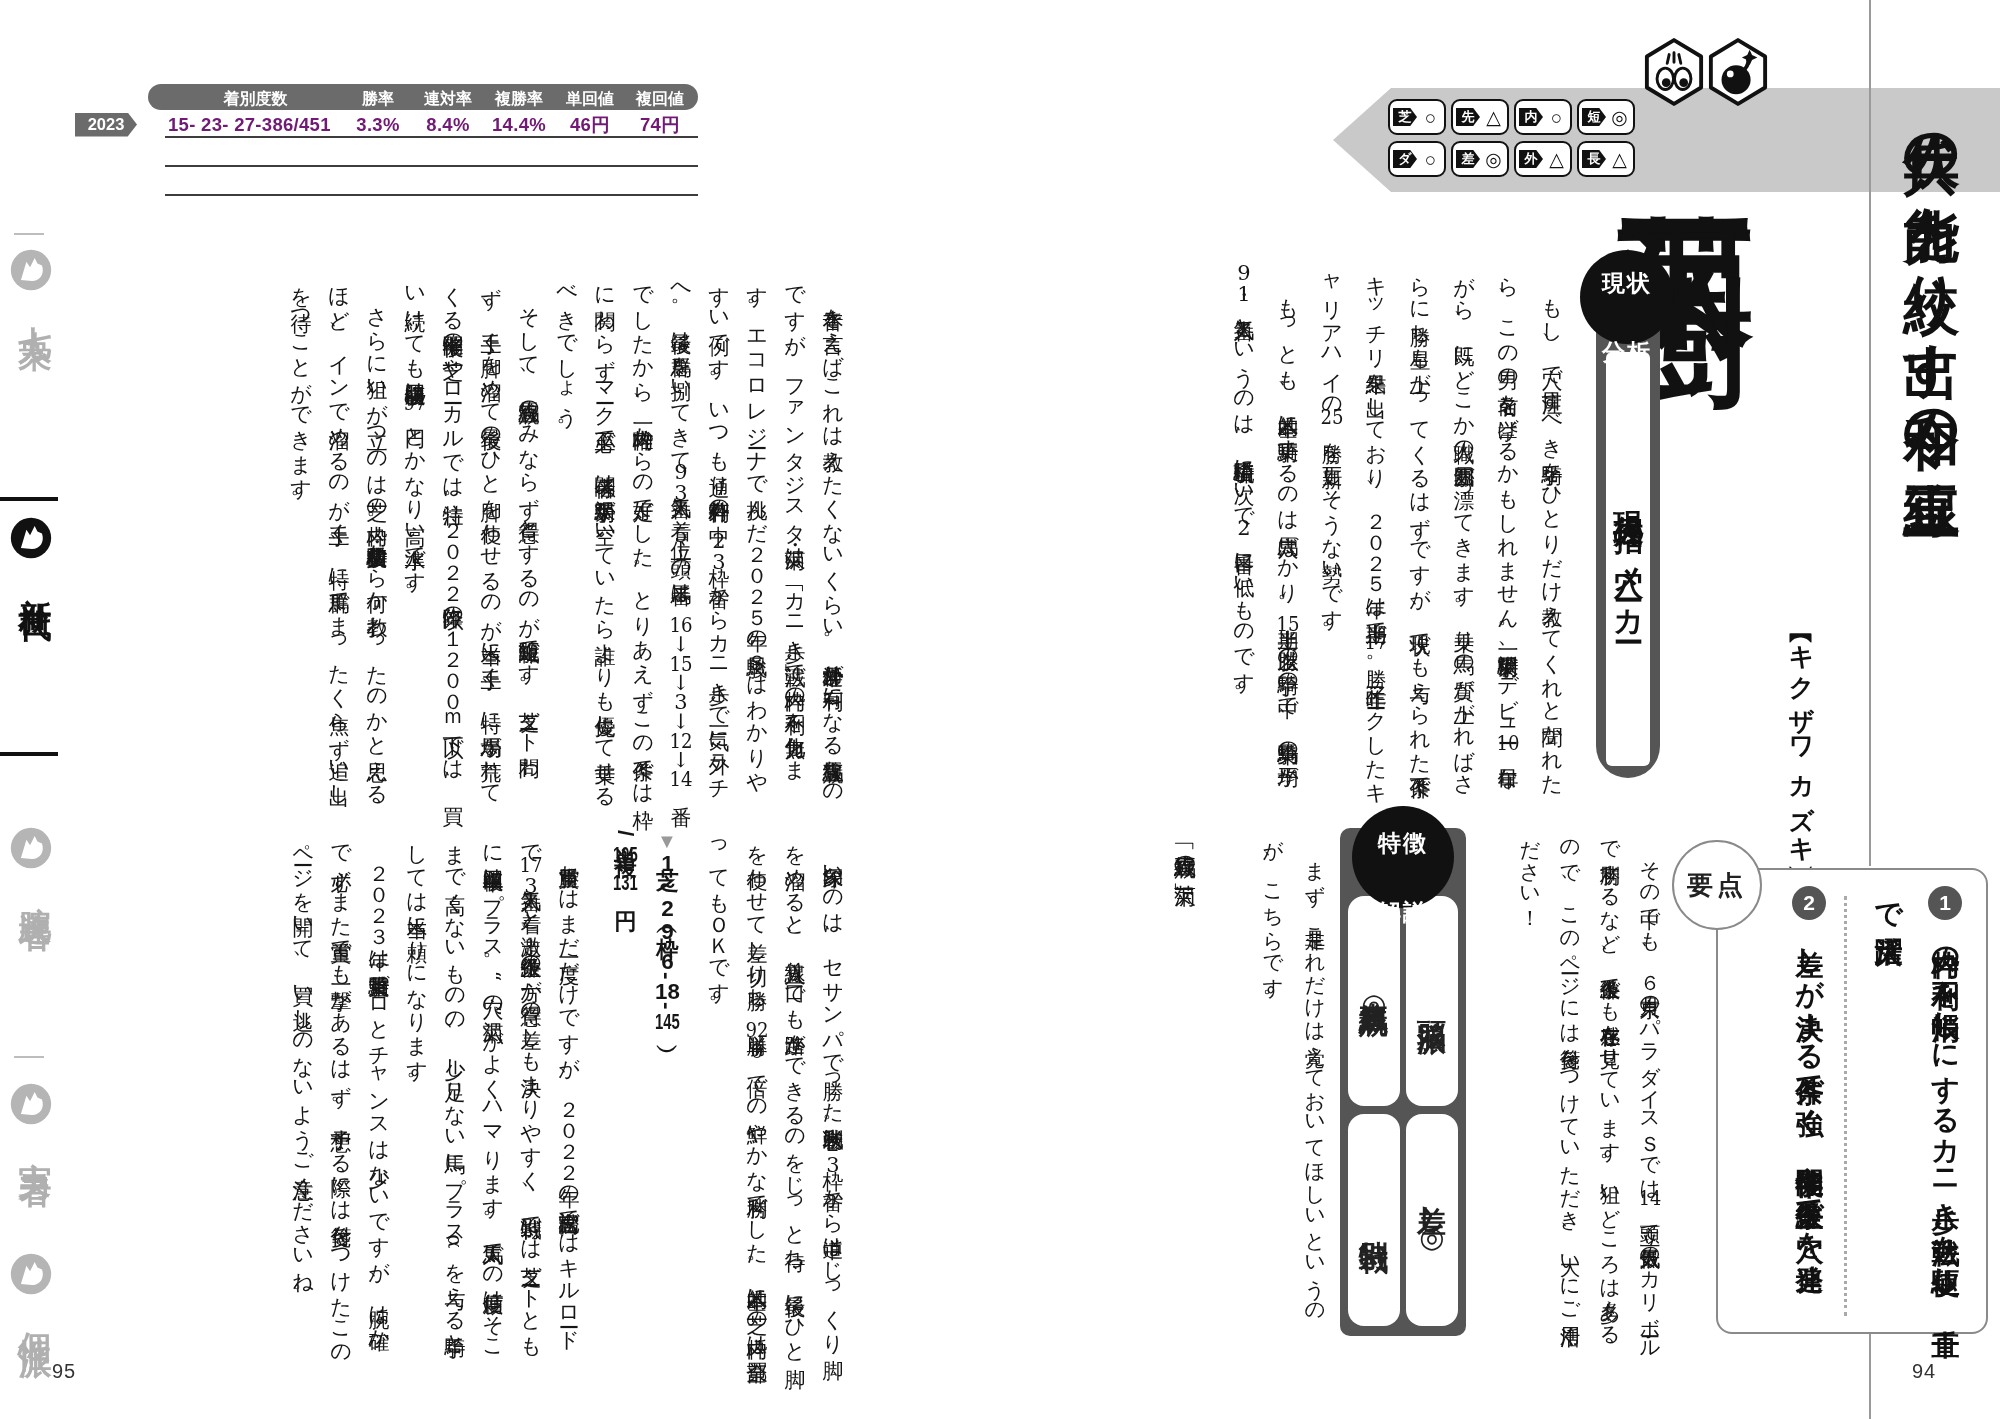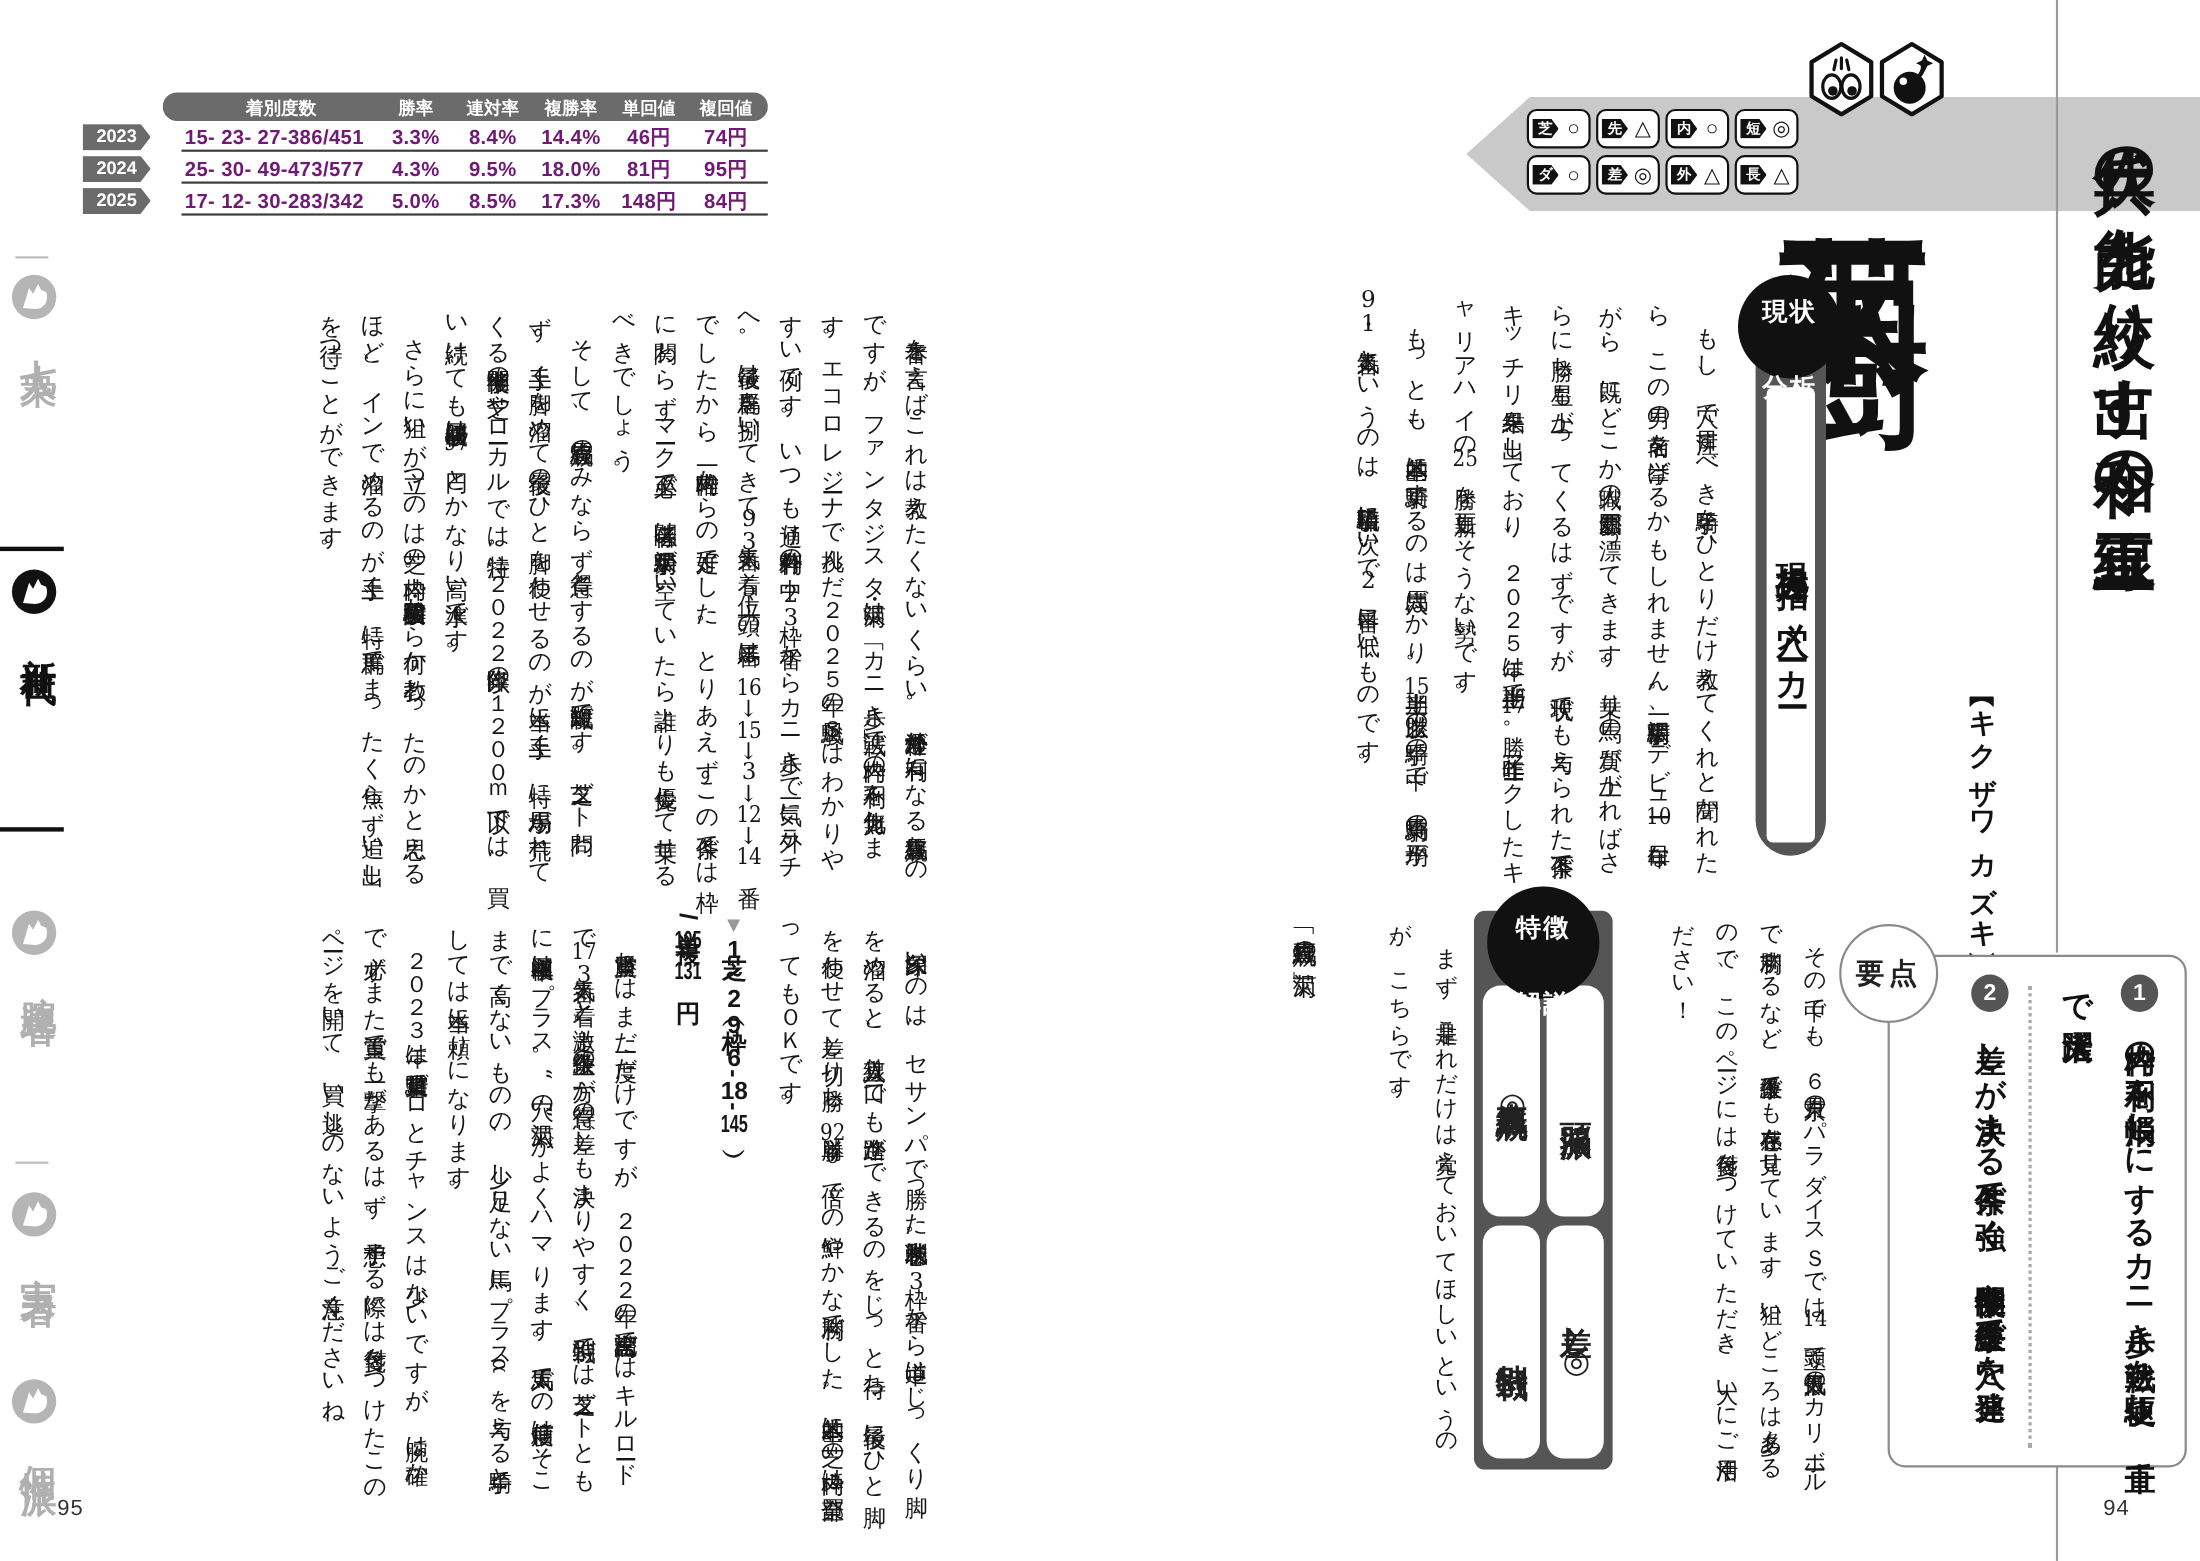--- a/index.html
+++ b/index.html
@@ -101,40 +101,22 @@
     <span class="yr">2023</span>
     <span class="vcell vfin">15- 23- 27-386/451</span>
     <span class="vcell hcell c-win">3.3%</span>
     <span class="vcell hcell c-quin">8.4%</span>
     <span class="vcell hcell c-show">14.4%</span>
     <span class="vcell hcell c-wret">46円</span>
     <span class="vcell hcell c-sret">74円</span>
   </div>
   <div class="abs rowline" style="top:136px;"></div>
 
-  <div class="abs stats-row" style="top:140px;">
-    <span class="yr">2024</span>
-    <span class="vcell vfin">25- 30- 49-473/577</span>
-    <span class="vcell hcell c-win">4.3%</span>
-    <span class="vcell hcell c-quin">9.5%</span>
-    <span class="vcell hcell c-show">18.0%</span>
-    <span class="vcell hcell c-wret">81円</span>
-    <span class="vcell hcell c-sret">95円</span>
-  </div>
   <div class="abs rowline" style="top:165px;"></div>
 
-  <div class="abs stats-row" style="top:169px;">
-    <span class="yr">2025</span>
-    <span class="vcell vfin">17- 12- 30-283/342</span>
-    <span class="vcell hcell c-win">5.0%</span>
-    <span class="vcell hcell c-quin">8.5%</span>
-    <span class="vcell hcell c-show">17.3%</span>
-    <span class="vcell hcell c-wret">148円</span>
-    <span class="vcell hcell c-sret">84円</span>
-  </div>
   <div class="abs rowline" style="top:194px;"></div>
 
   <div class="abs vblock" style="left:90px;top:272px;width:762px;height:532px;">
     <p>本音を言えばこれは教えたくないくらい。通常外枠が有利になる直線競馬なのですが、ファンタジスタ・菊沢は、「カニ歩き戦法」で内枠の不利を無力化します。エコロレジーナで挑んだ２０２５年の駿風Ｓはわかりやすい例です。いつも通り外枠有利の中、<span class="tcy">2</span>枠<span class="tcy">3</span>番からカニ歩きで一気に外ラチへ。最後は馬群を捌いてきて<span class="tcy">9</span>番人気<span class="tcy">3</span>着。上位<span class="tcy">5</span>頭の馬番は、<span class="tcy">16</span>→<span class="tcy">15</span>→<span class="tcy">3</span>→<span class="tcy">12</span>→<span class="tcy">14</span>番でしたから、唯一内枠からの好走でした。とりあえずこの条件では枠に関わらずマーク必至で、関係者は菊沢騎手が空いていたら誰よりも優先して乗せるべきでしょう。</p>
     <p>そして、直線競馬のみならず得意とするのが短距離戦です。芝ダート問わず、上手く脚を溜めて最後のひと脚を使わせるのが本当に上手く、特に馬場が荒れてくる開催後半の芝やローカルでは特注。２０２２年以降の１２００ｍ以下では、買い続けても複勝回収値は<span class="tcy">97</span>円とかなり高い水準です。</p>
     <p>さらに狙いが立つのは芝の内枠。叔父・横山典騎手から何か教わったのかと思えるほど、インで溜めるのが上手く、特に馬群でまったく焦らず追い出しを待つことができます。</p>
   </div>
 
   <div class="abs vblock" style="left:90px;top:830px;width:762px;height:532px;">
     <p>印象深いのは、セサンパで勝った未勝利戦。<span class="tcy">2</span>枠<span class="tcy">3</span>番から道中はじっくり脚を溜めると、直線入り口でも進路ができるのをじっと待ち、最後にひと脚を使わせて差し切り勝ち。単勝<span class="tcy">92</span>・<span class="tcy">0</span>倍での鮮やかな勝利でした。基本的に芝の内枠は全部買ってもＯＫです。</p>

